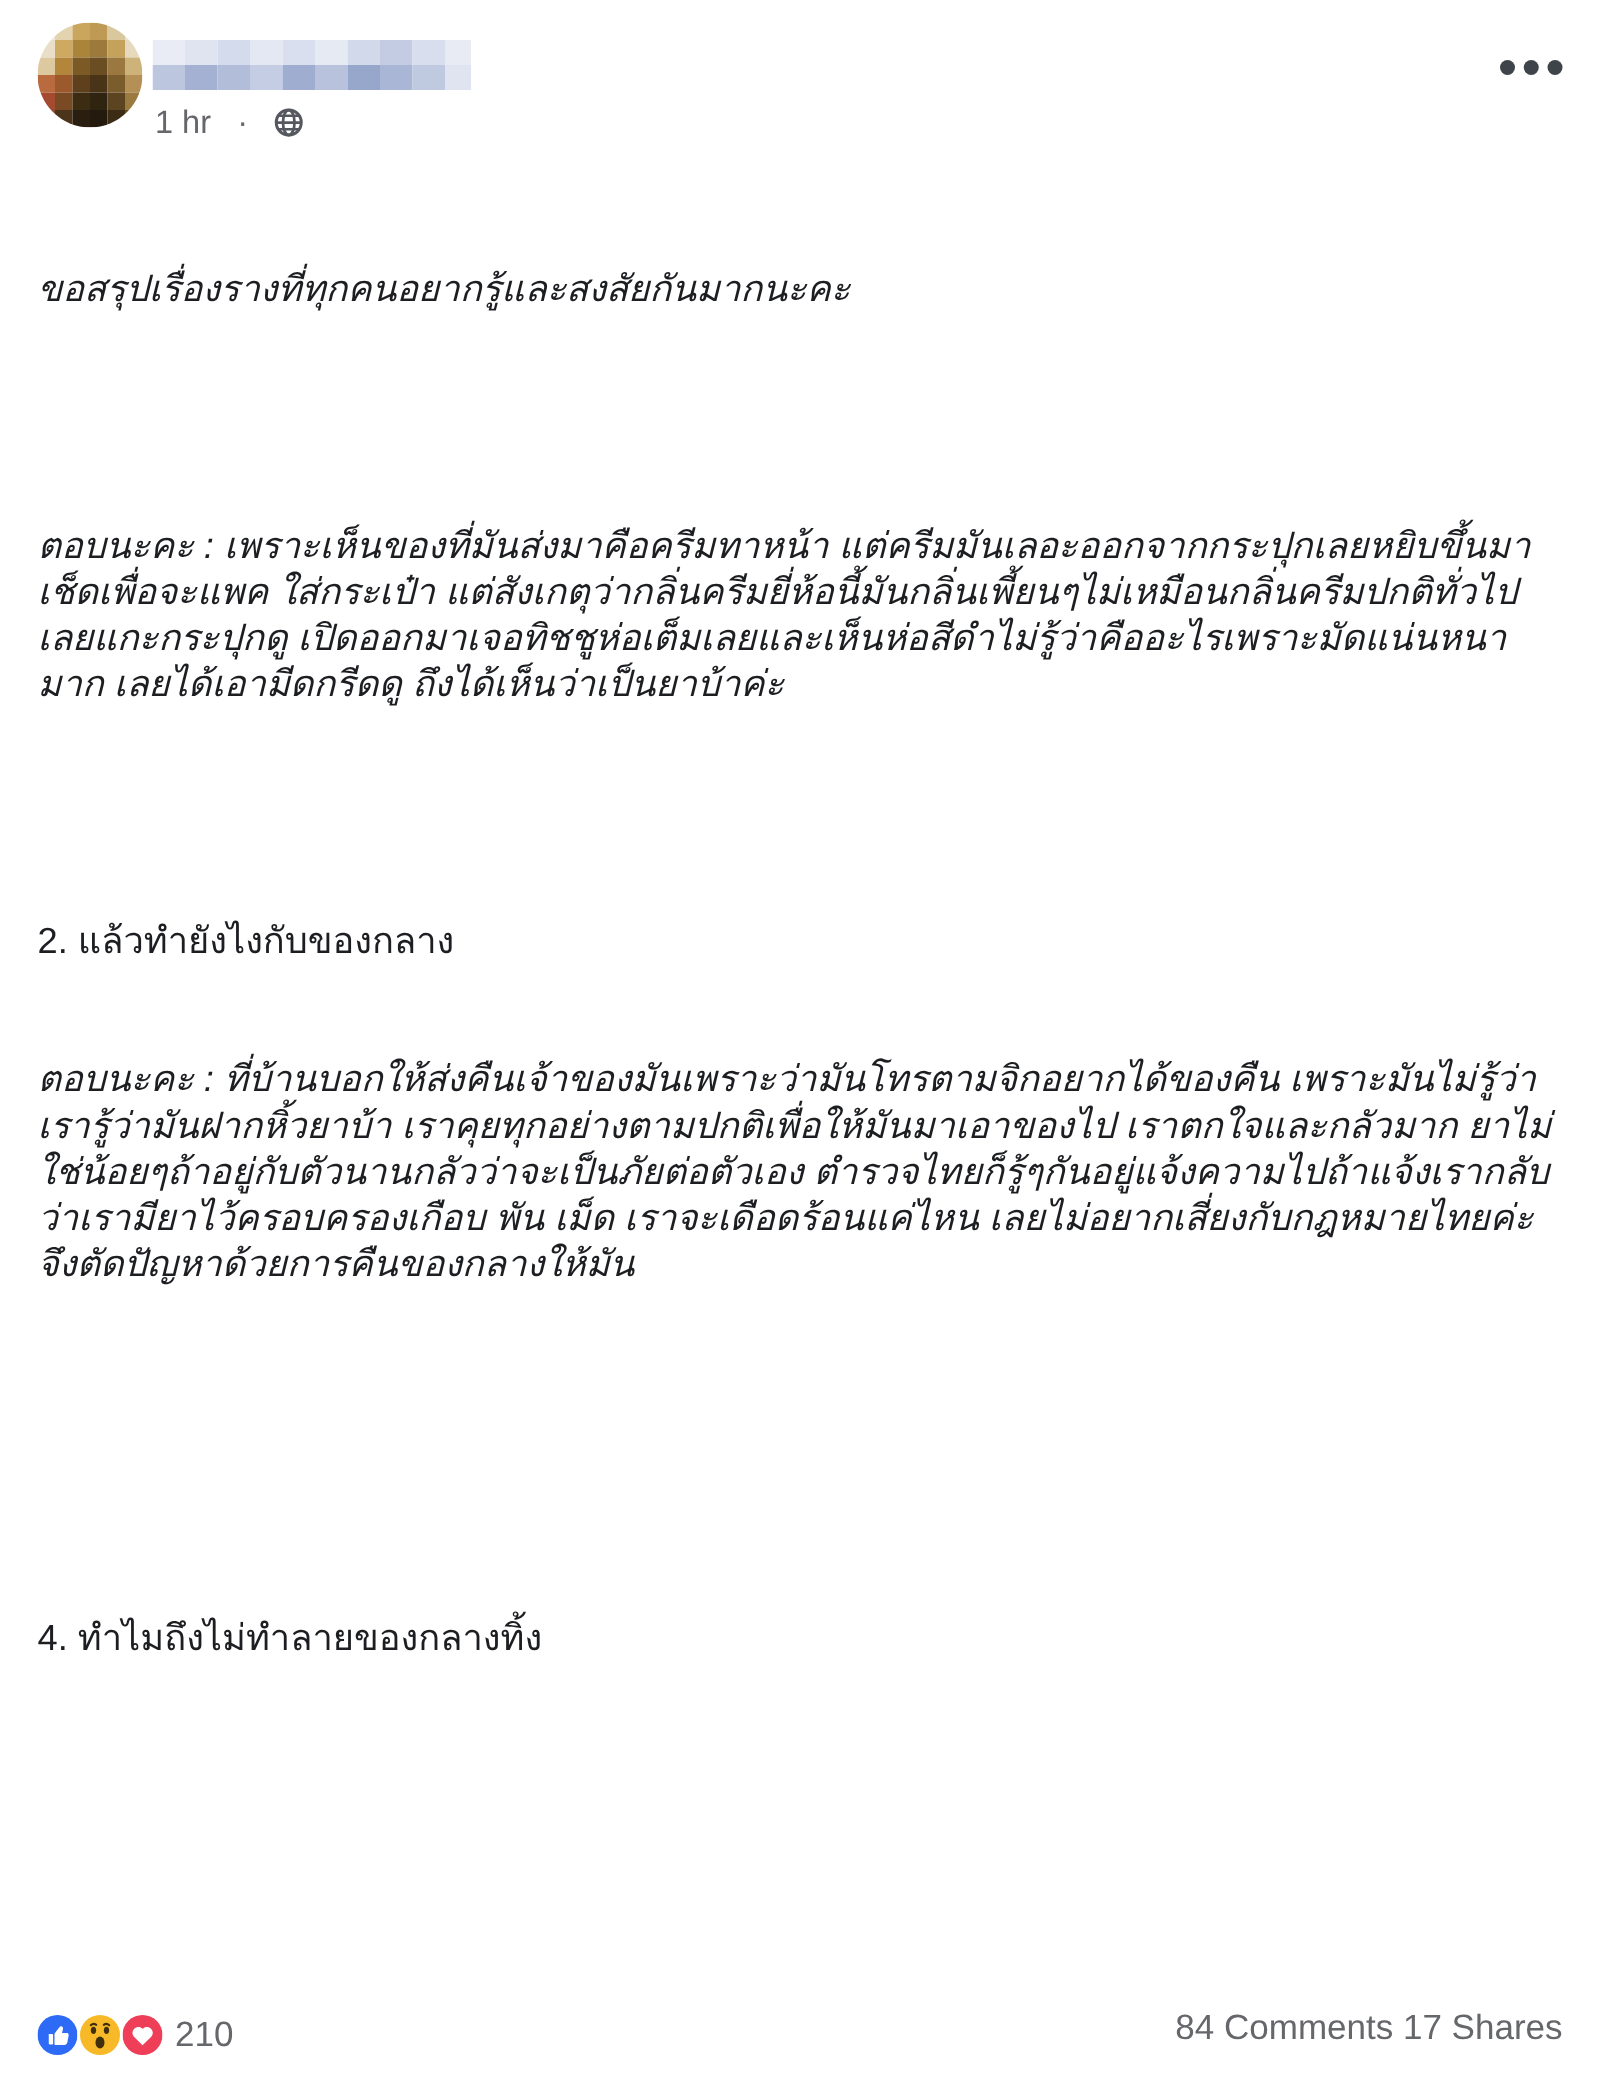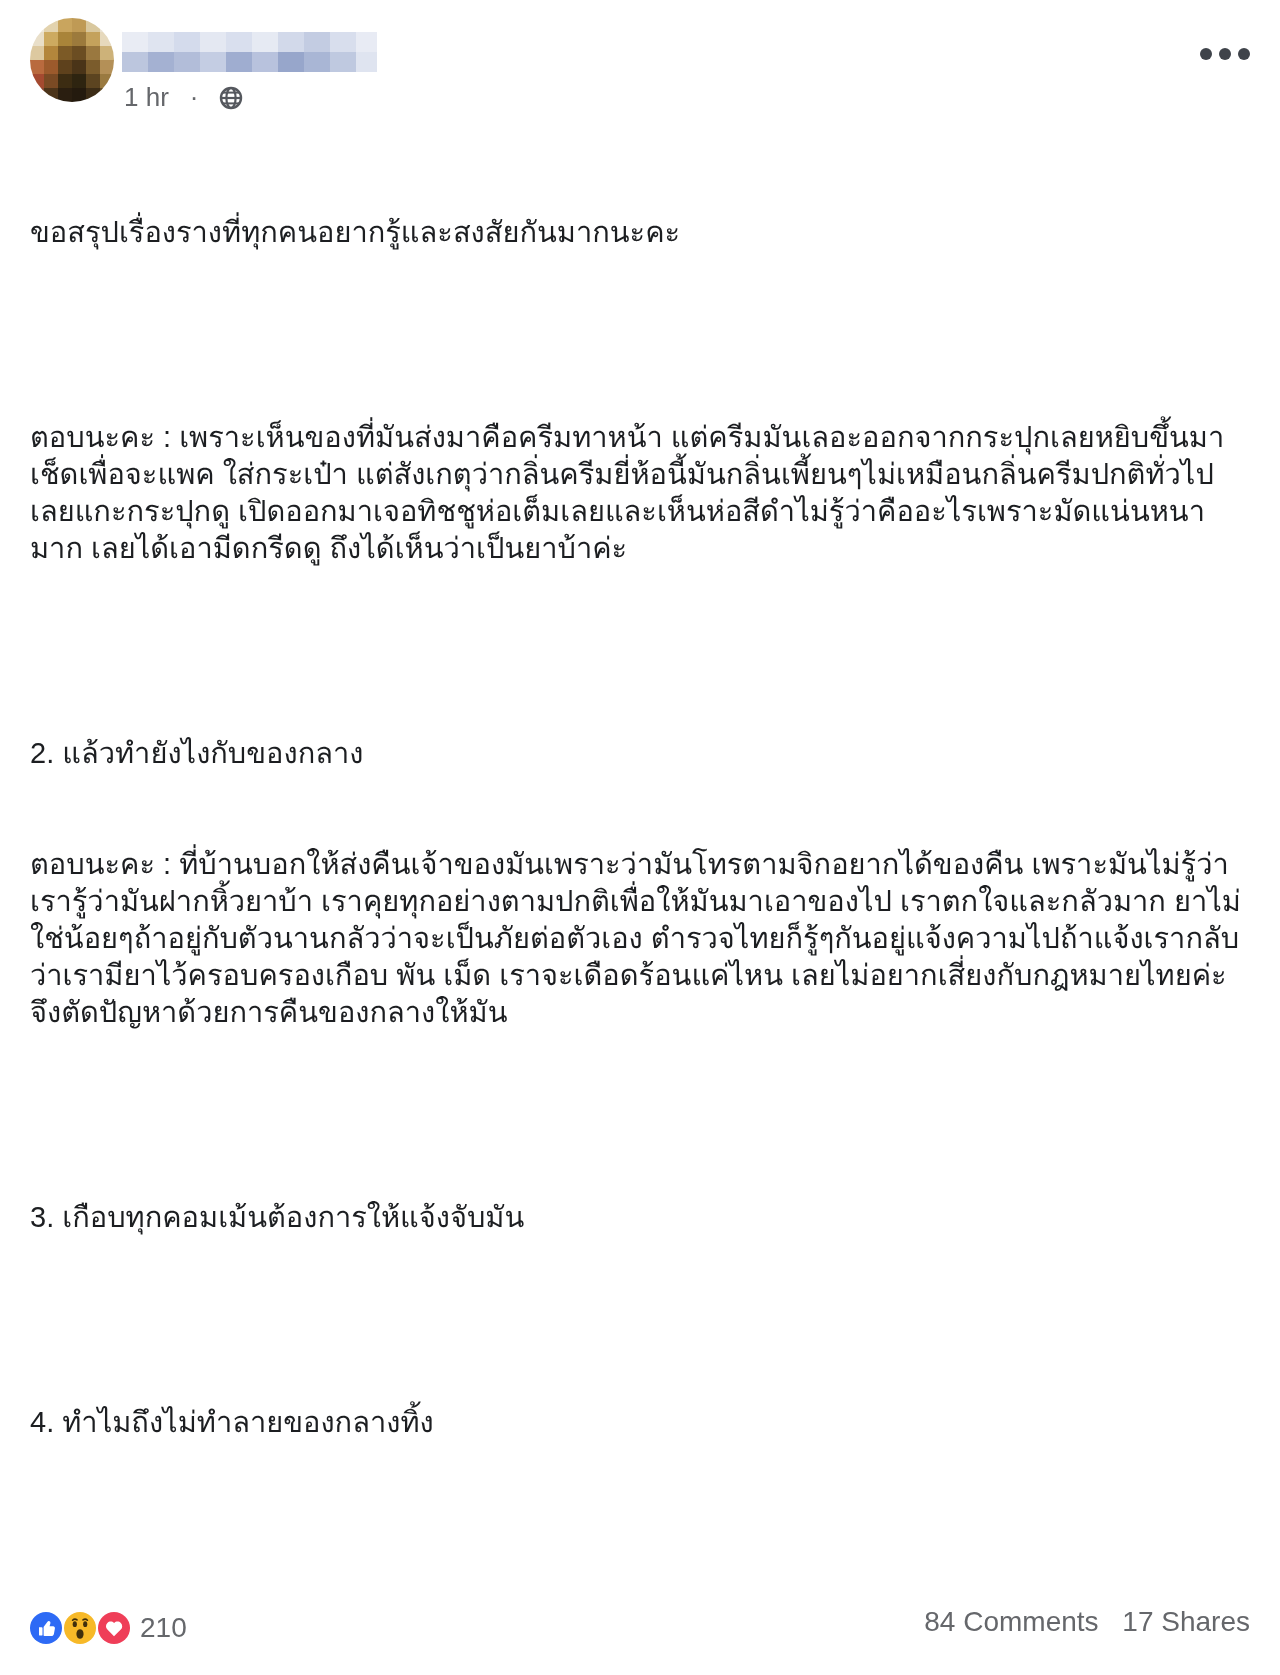--- a/index.html
+++ b/index.html
@@ -31,37 +31,37 @@
     display:flex;gap:7px;padding:6px;cursor:pointer;
   }
   .menu i{width:12px;height:12px;border-radius:50%;background:#3f434a;display:block;}
   
   .content{
     position:absolute;top:140px;left:30px;right:28px;
     font-size:29px;line-height:37px;color:#1c1e21;
   }
   .para{margin:0 0 20px 0;white-space:pre-wrap;}
   .para .h{white-space:pre-wrap;}
-  .para .b{white-space:pre-wrap;}
+  .para .b{white-space:pre-wrap;font-style:italic;}
   
   .footer{
     position:absolute;left:30px;right:30px;top:1601px;height:42px;
     display:flex;justify-content:space-between;align-items:center;
     font-size:28px;color:#65676b;
   }
   .rx-group{display:flex;align-items:center;cursor:pointer;margin-top:12px;}
   .rx{
     width:32px;height:32px;border-radius:50%;display:block;
     box-shadow:0 0 0 2px #ffffff;
   }
   .rx + .rx{margin-left:2px;}
   .rx svg{display:block;width:100%;height:100%;}
   .rx-count{margin-left:10px;color:#65676b;}
   .meta span{cursor:pointer;}
-  .meta .shares{margin-left:16px;}
+  .meta .shares{}
 </style>
 </head>
 <body>
 
 <div class="page">
 
   <div class="header">
 
     <div class="avatar">
       <svg viewBox="0 0 84 84">
@@ -161,21 +161,20 @@
     <div class="para">
       <div class="b">ตอบนะคะ : เพราะเห็นของที่มันส่งมาคือครีมทาหน้า แต่ครีมมันเลอะออกจากกระปุกเลยหยิบขึ้นมาเช็ดเพื่อจะแพค ใส่กระเป๋า แต่สังเกตุว่ากลิ่นครีมยี่ห้อนี้มันกลิ่นเพี้ยนๆไม่เหมือนกลิ่นครีมปกติทั่วไปเลยแกะกระปุกดู เปิดออกมาเจอทิชชูห่อเต็มเลยและเห็นห่อสีดำไม่รู้ว่าคืออะไรเพราะมัดแน่นหนามาก เลยได้เอามีดกรีดดู ถึงได้เห็นว่าเป็นยาบ้าค่ะ</div>
     </div>
 
     <div class="para">
       <div class="h">2. แล้วทำยังไงกับของกลาง</div>
       <div class="b">ตอบนะคะ : ที่บ้านบอกให้ส่งคืนเจ้าของมันเพราะว่ามันโทรตามจิกอยากได้ของคืน เพราะมันไม่รู้ว่าเรารู้ว่ามันฝากหิ้วยาบ้า เราคุยทุกอย่างตามปกติเพื่อให้มันมาเอาของไป เราตกใจและกลัวมาก ยาไม่ใช่น้อยๆถ้าอยู่กับตัวนานกลัวว่าจะเป็นภัยต่อตัวเอง ตำรวจไทยก็รู้ๆกันอยู่แจ้งความไปถ้าแจ้งเรากลับว่าเรามียาไว้ครอบครองเกือบ พัน เม็ด เราจะเดือดร้อนแค่ไหน เลยไม่อยากเสี่ยงกับกฎหมายไทยค่ะ จึงตัดปัญหาด้วยการคืนของกลางให้มัน</div>
     </div>
 
     <div class="para">
-      <div class="h">3. เกือบทุกคอมเม้นต้องการให้แจ้งจับมัน</div>
     </div>
 
     <div class="para">
       <div class="h">4. ทำไมถึงไม่ทำลายของกลางทิ้ง</div>
       
     </div>
 
   </div>
 
   <div class="footer">

